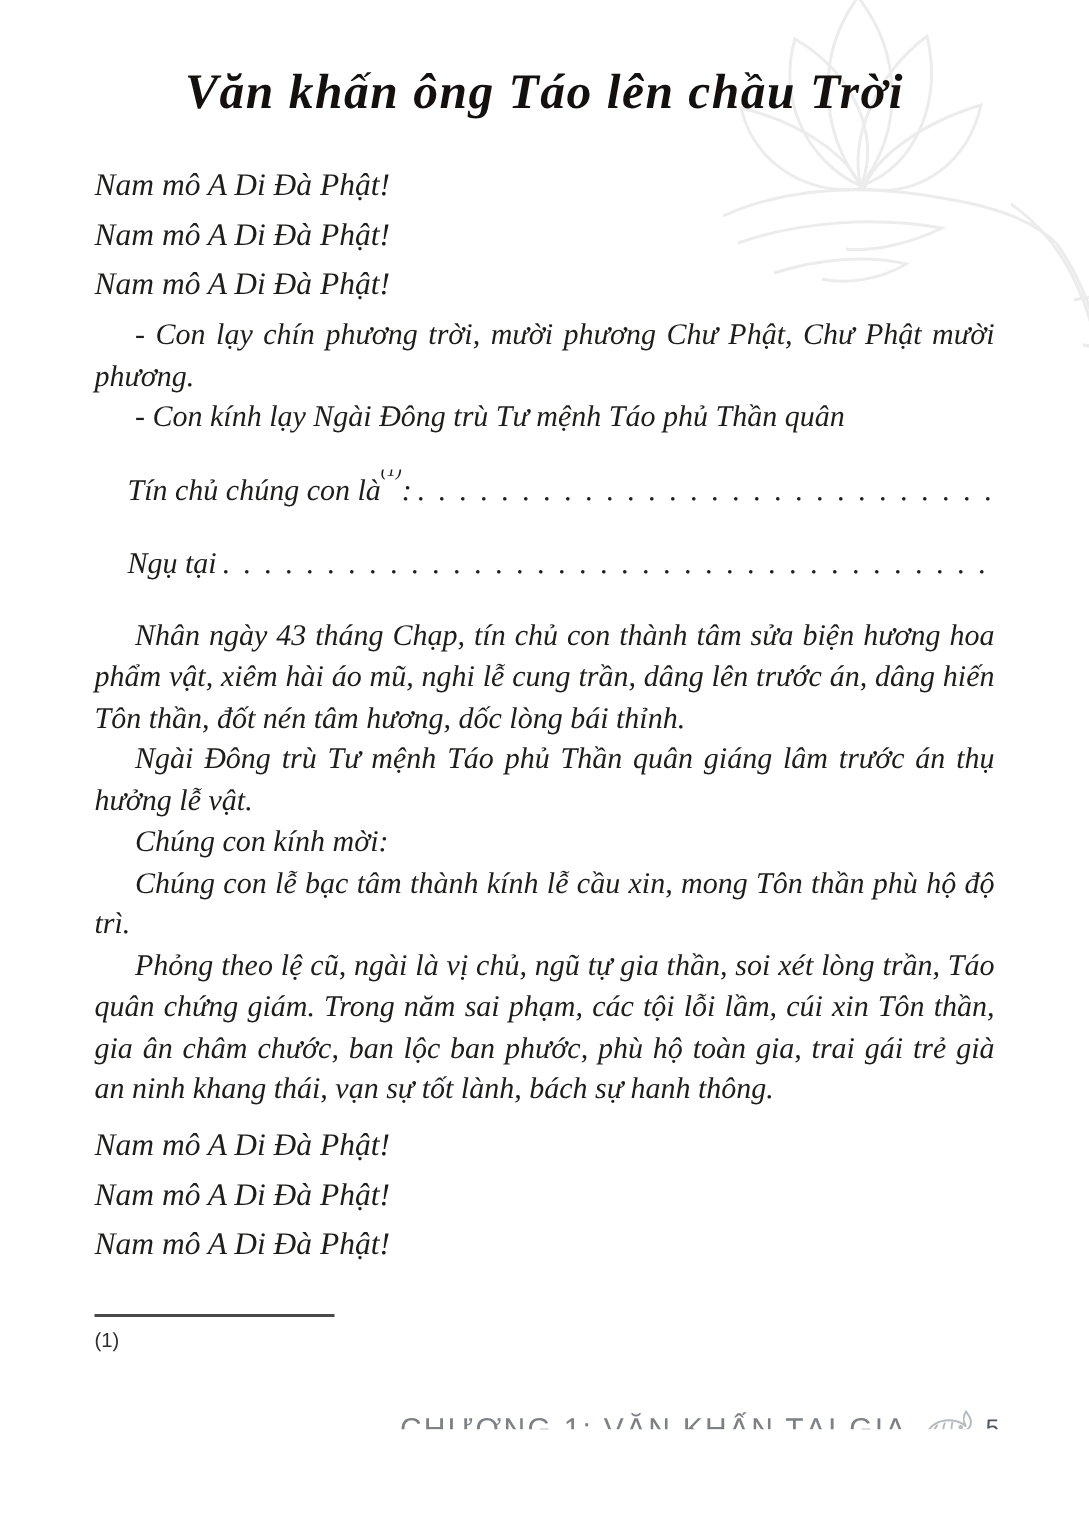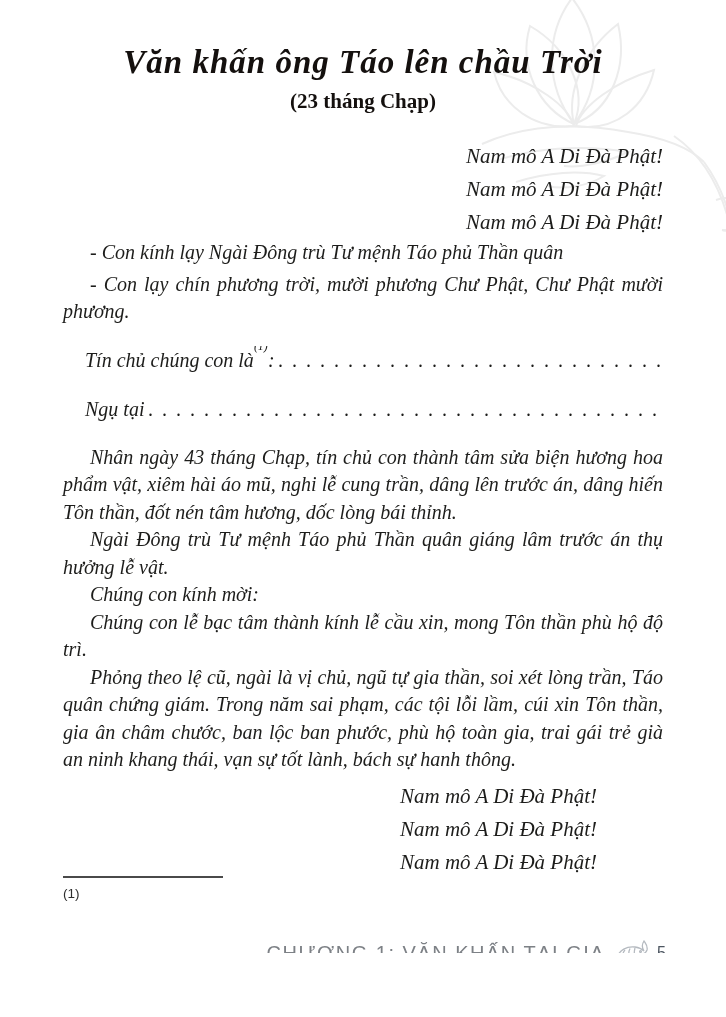--- a/index.html
+++ b/index.html
@@ -29,21 +29,21 @@
   }
   .subtitle{
     margin:8px 0 0 0;
     text-align:center;
     font-size:21px;
     font-weight:bold;
     color:#14100e;
   }
   .invocations{
     margin-top:26px;
-    text-align:right;
+    text-align:left;
     font-style:italic;
     font-size:21px;
     line-height:33px;
   }
   .invocations.closing{
     margin-top:6px;
     padding-right:66px; 
   }
   .invocations p{margin:0;}
   .para{
@@ -129,31 +129,30 @@
     <path d="M94 196 C126 186 158 184 182 190 C166 200 142 204 126 200"></path>
     <path d="M252 150 C278 168 296 196 306 232 C312 254 314 276 312 296"></path>
     <path d="M282 176 C298 198 308 224 312 252"></path>
     <path d="M294 214 C306 210 320 212 332 222 C326 238 312 246 300 244"></path>
     <path d="M300 244 C312 246 326 252 336 264"></path>
   </svg>
 
   <div class="content">
 
     <h1 class="title">Văn khấn ông Táo lên chầu Trời</h1>
-    <h2 class="subtitle">(23 tháng Chạp)</h2>
 
     <div class="invocations">
       <p>Nam mô A Di Đà Phật!</p>
       <p>Nam mô A Di Đà Phật!</p>
       <p>Nam mô A Di Đà Phật!</p>
     </div>
 
+    <p class="para first">- Con lạy chín phương trời, mười phương Chư Phật, Chư Phật mười phương.</p>
+
     <p class="para">- Con kính lạy Ngài Đông trù Tư mệnh Táo phủ Thần quân</p>
-
-    <p class="para first">- Con lạy chín phương trời, mười phương Chư Phật, Chư Phật mười phương.</p>
 
     <p class="fill-line">
       <span>Tín chủ chúng con là</span>
         <sup>(1)</sup>
         <span>:</span>
       <span class="dots">. . . . . . . . . . . . . . . . . . . . . . . . . . . . . . . . . . . . . . . . . . . . . . . . . . . . . . . . . . . .</span>
     </p>
 
     <p class="fill-line">
       <span>Ngụ tại</span>

